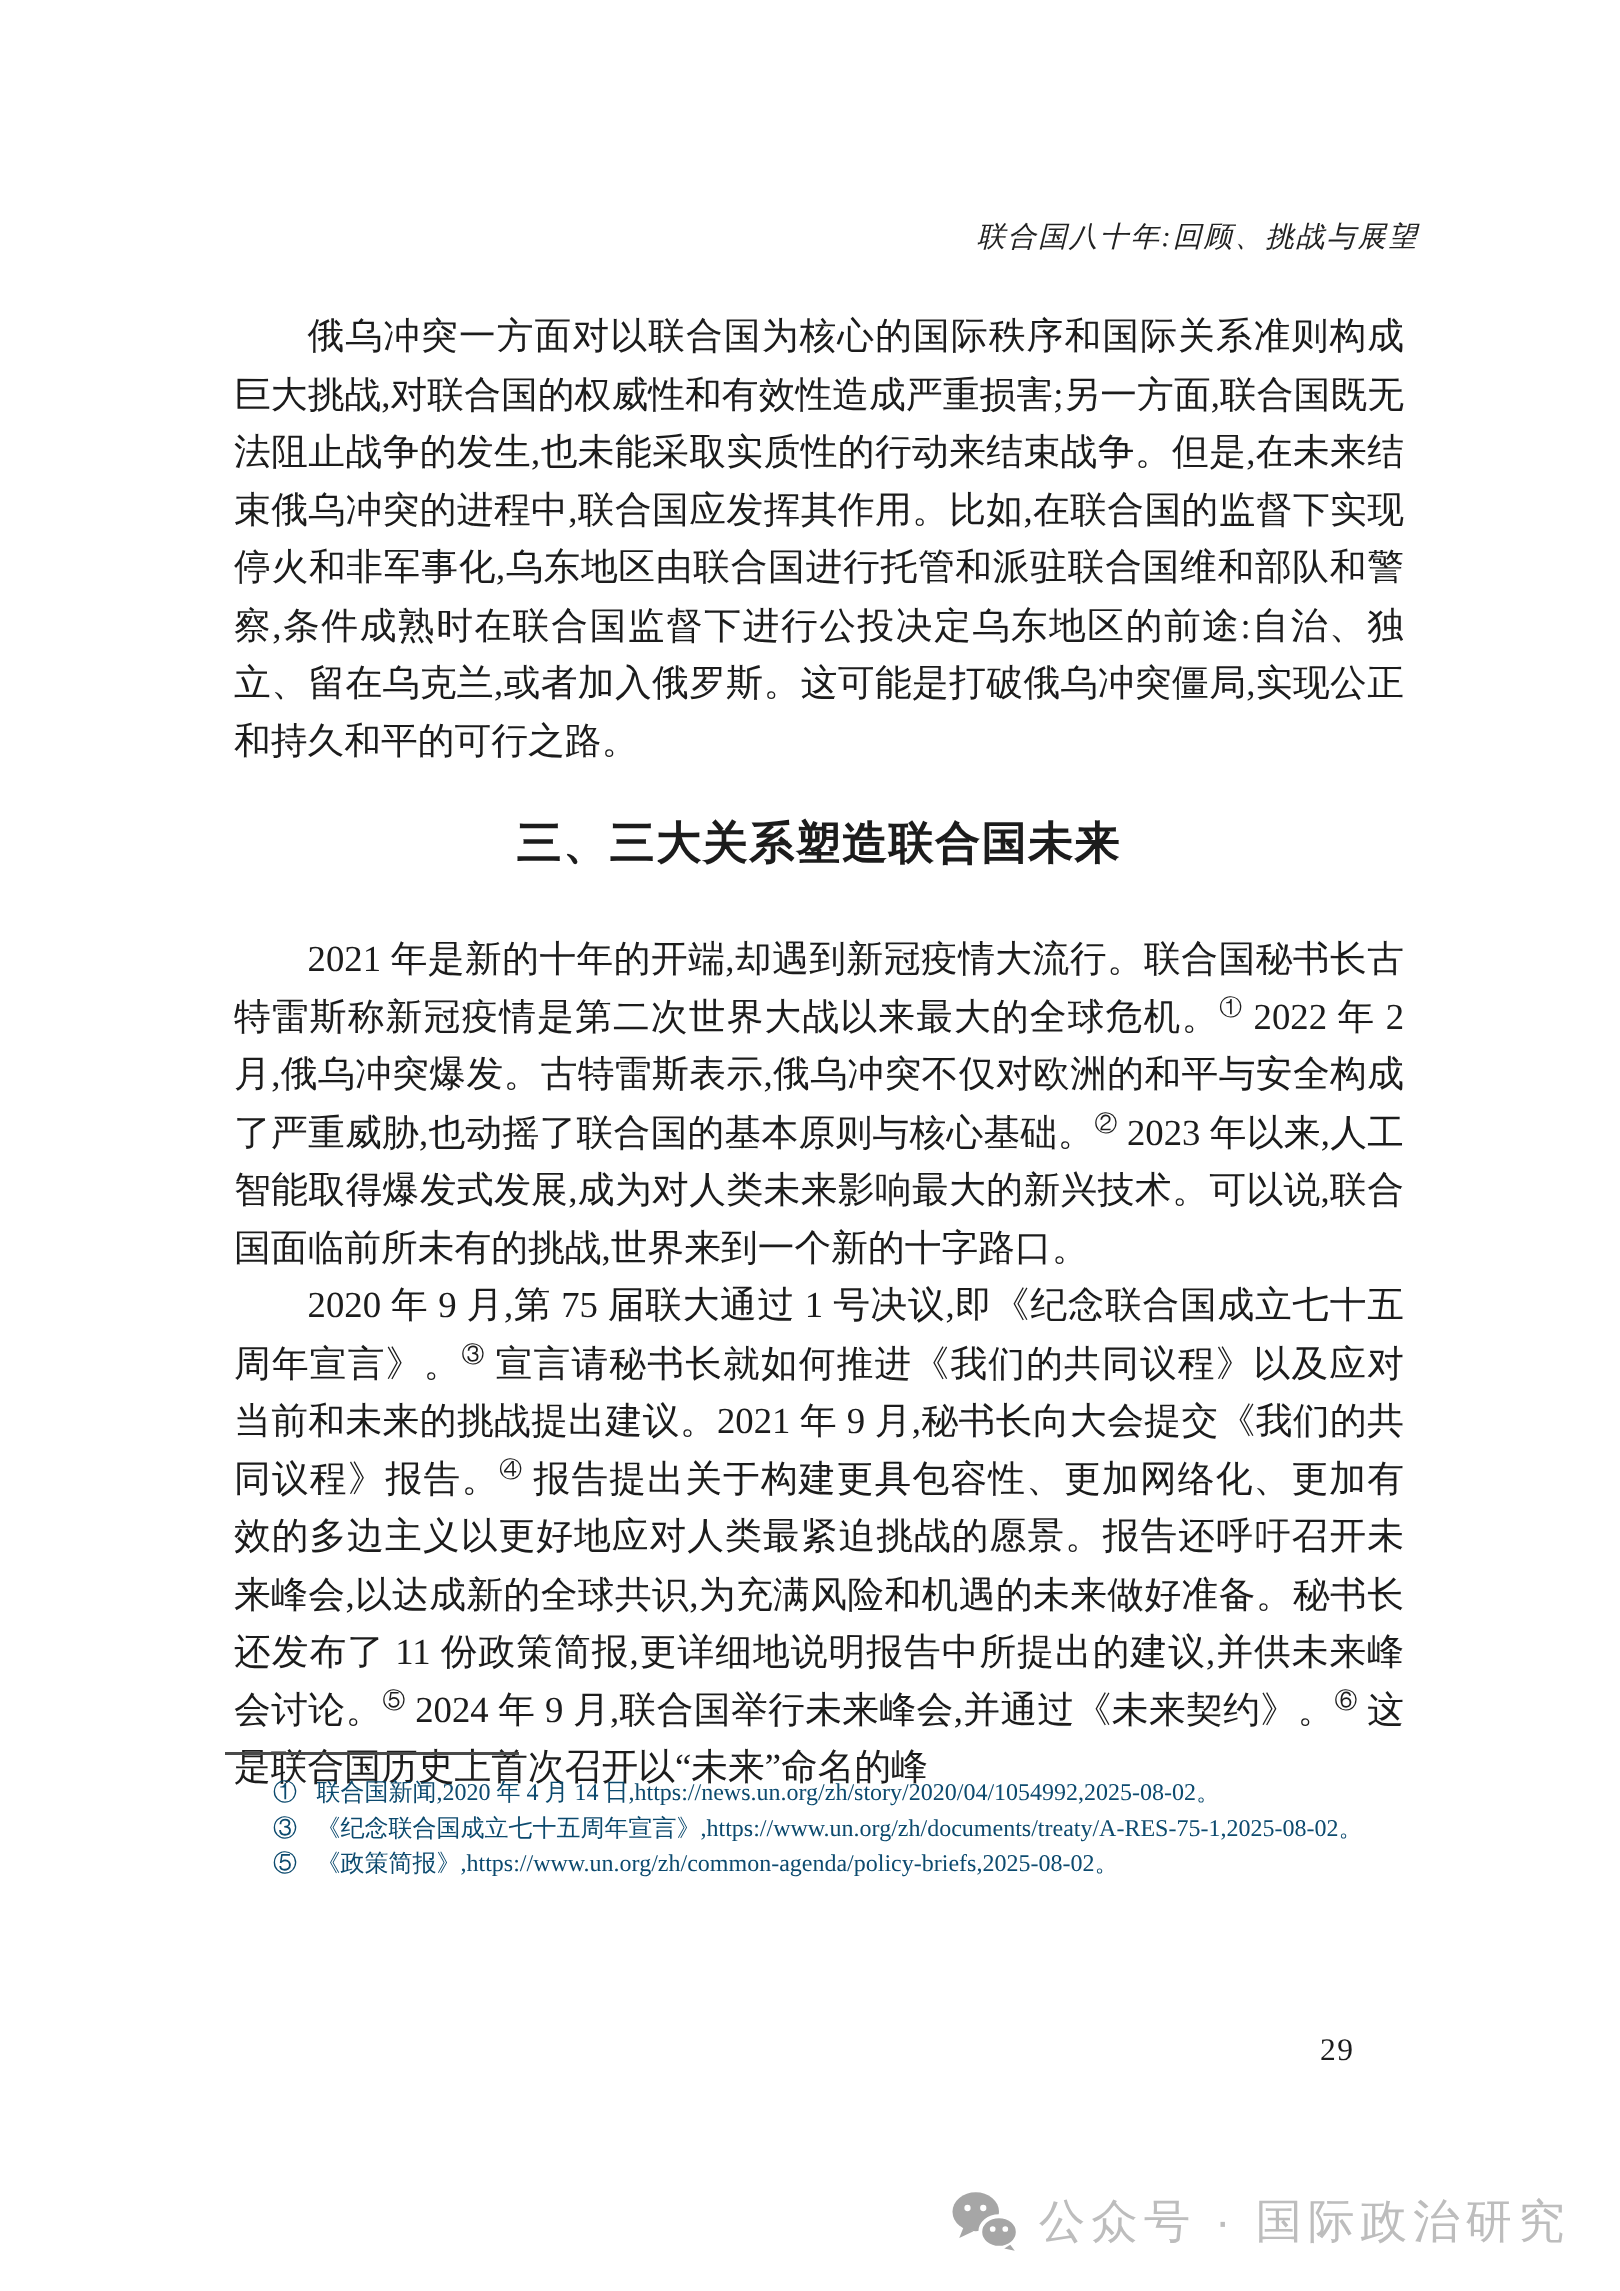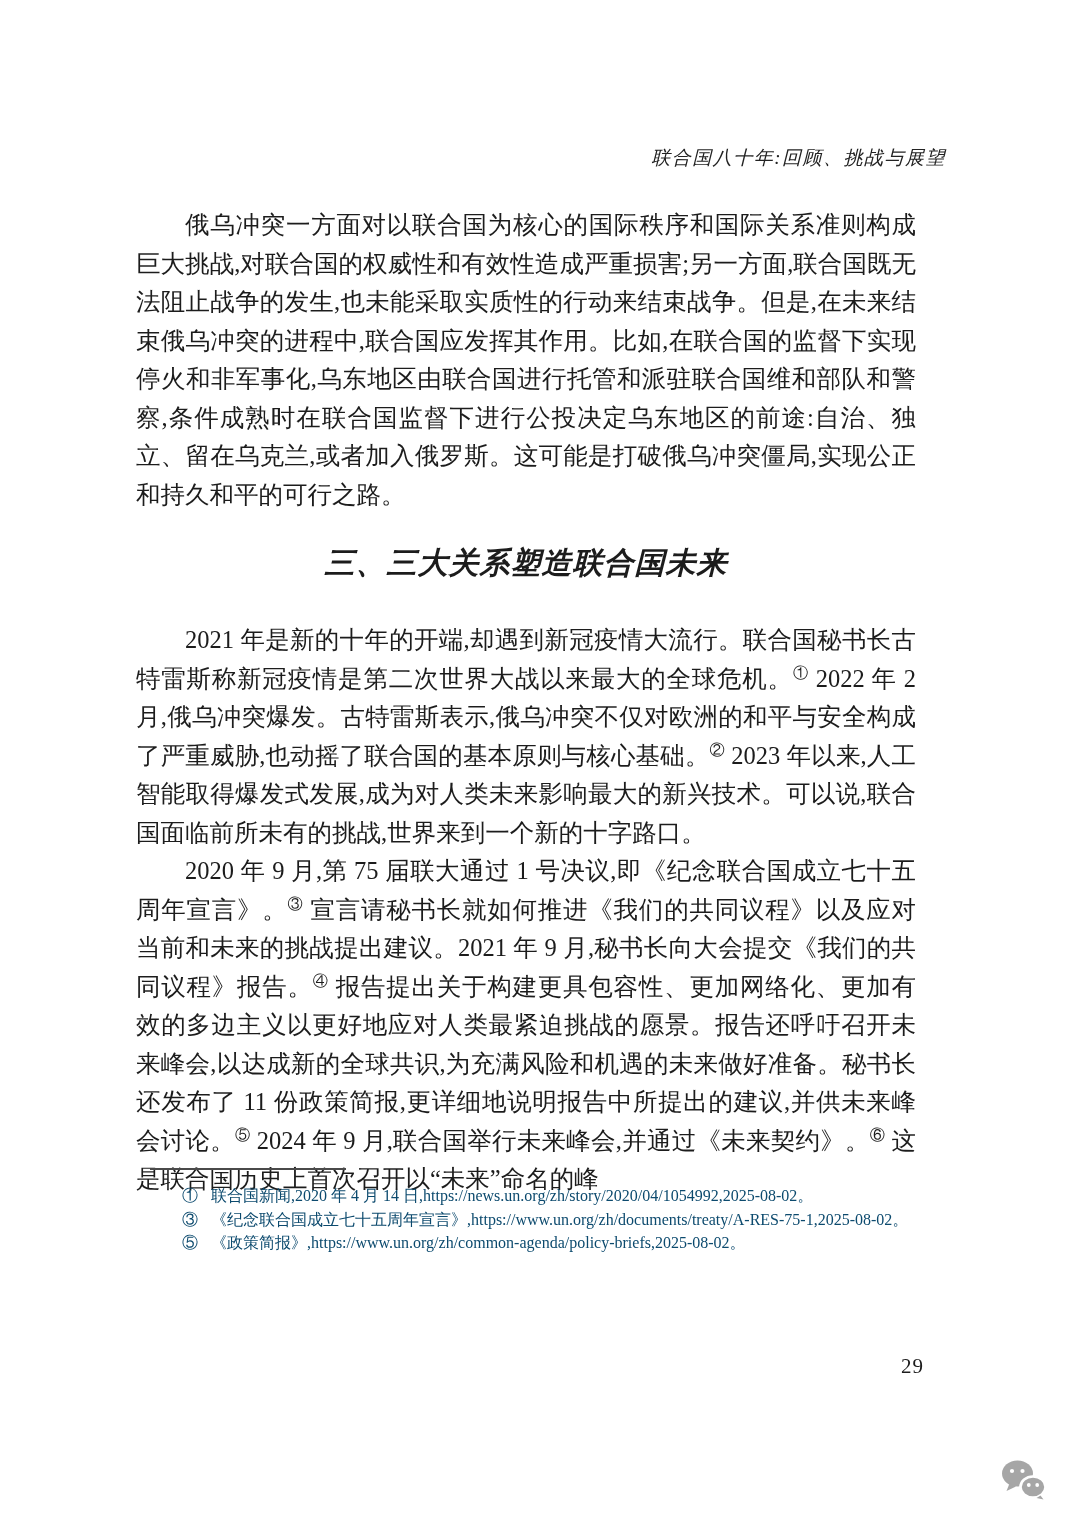--- a/index.html
+++ b/index.html
@@ -12,60 +12,59 @@
     overflow:hidden;
   }
   .running-head{
     position:absolute;top:145px;right:134px;
     font-size:19px;letter-spacing:1.5px;
     font-style:italic;
     color:#222;
     white-space:nowrap;
   }
   .content{
-    position:absolute;top:206px;left:136px;width:780px;
+    position:absolute;top:206px;left:156px;width:780px;
   }
   .paragraph{
     font-size:24.5px;line-height:38.5px;
     text-align:justify;text-justify:inter-ideograph;
     text-indent:2em;
     margin:0;
   }
   .paragraph sup{
     font-size:0.62em;
     vertical-align:super;
     line-height:0;
   }
   .section-heading{
     font-size:30px;font-weight:700;
     text-align:center;letter-spacing:1px;
     line-height:44px;
     margin:27px 0 36px 0;
-    font-style:italic;
   }
   .footnote-rule{
     position:absolute;top:1168px;left:150px;
     width:196px;height:0;
     border-top:2px solid #4a4a4a;
   }
   .footnotes{
     position:absolute;top:1184px;left:150px;width:780px;
     font-size:16px;line-height:23.6px;
     text-align:justify;
     color:#0c4a6e;
   }
   .footnote{
     text-indent:2em;
     margin:0;
   }
   .footnote .fn-marker{
     margin-right:13px;
   }
   .page-number{
-    position:absolute;top:1354px;right:156px;
+    position:absolute;top:1354px;right:177px;
     font-size:21px;letter-spacing:1px;
   }
   .watermark{
     position:absolute;top:1460px;right:33px;
     display:flex;align-items:center;gap:12px;
     color:#bdbdbd;
     font-size:31px;
     letter-spacing:4px;
     font-family:"Liberation Sans","DejaVu Sans",sans-serif;
     white-space:nowrap;
@@ -104,15 +103,16 @@
           <path d="M8.5 23.5 L5.5 31 L15 26.5 Z" fill="#a6a6a6"></path>
           <circle cx="11" cy="11" r="2.1" fill="#ffffff"></circle>
           <circle cx="21.5" cy="11" r="2.1" fill="#ffffff"></circle>
           <ellipse cx="32" cy="27" rx="12.5" ry="10.5" fill="#a6a6a6" stroke="#ffffff" stroke-width="2.6"></ellipse>
           <path d="M39.5 35.5 L42.5 39.5 L35.5 38 Z" fill="#a6a6a6"></path>
           <circle cx="27.8" cy="25" r="1.9" fill="#ffffff"></circle>
           <circle cx="36.2" cy="25" r="1.9" fill="#ffffff"></circle>
         </g>
       </svg>
     </span>
+    <span>公众号 · 国际政治研究</span>
   </div>
 
 </div>
 
 </body></html>

